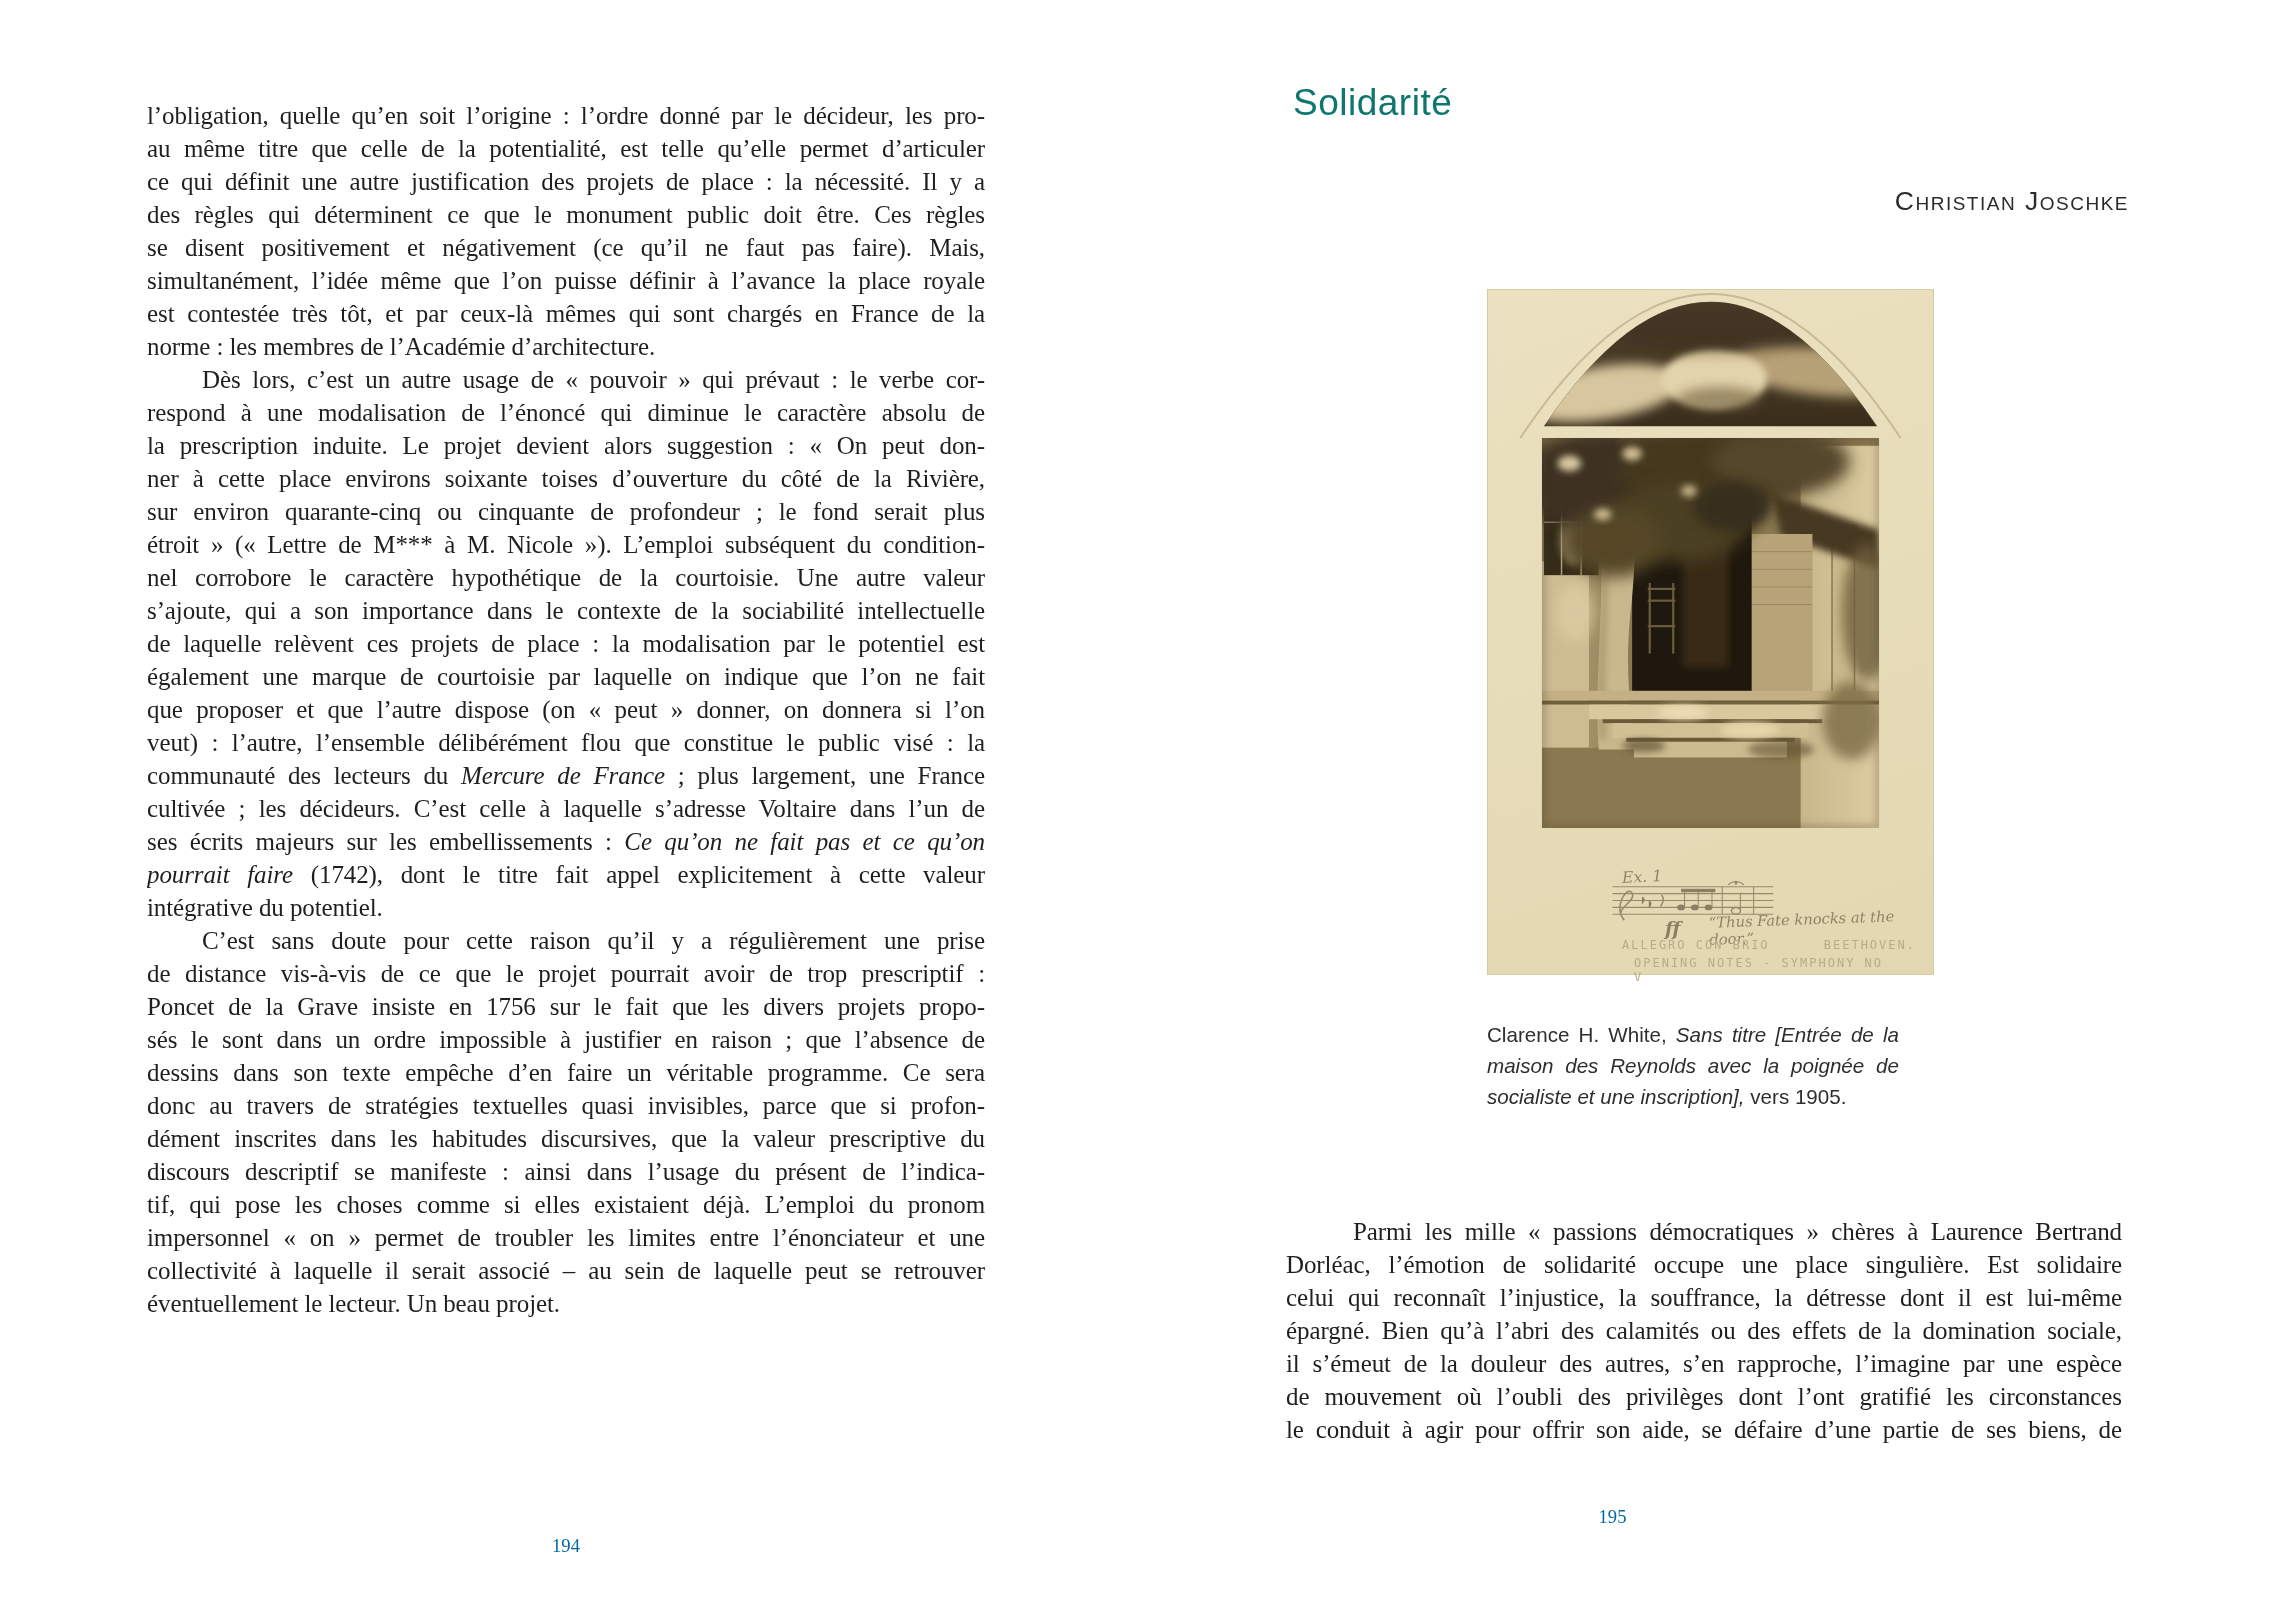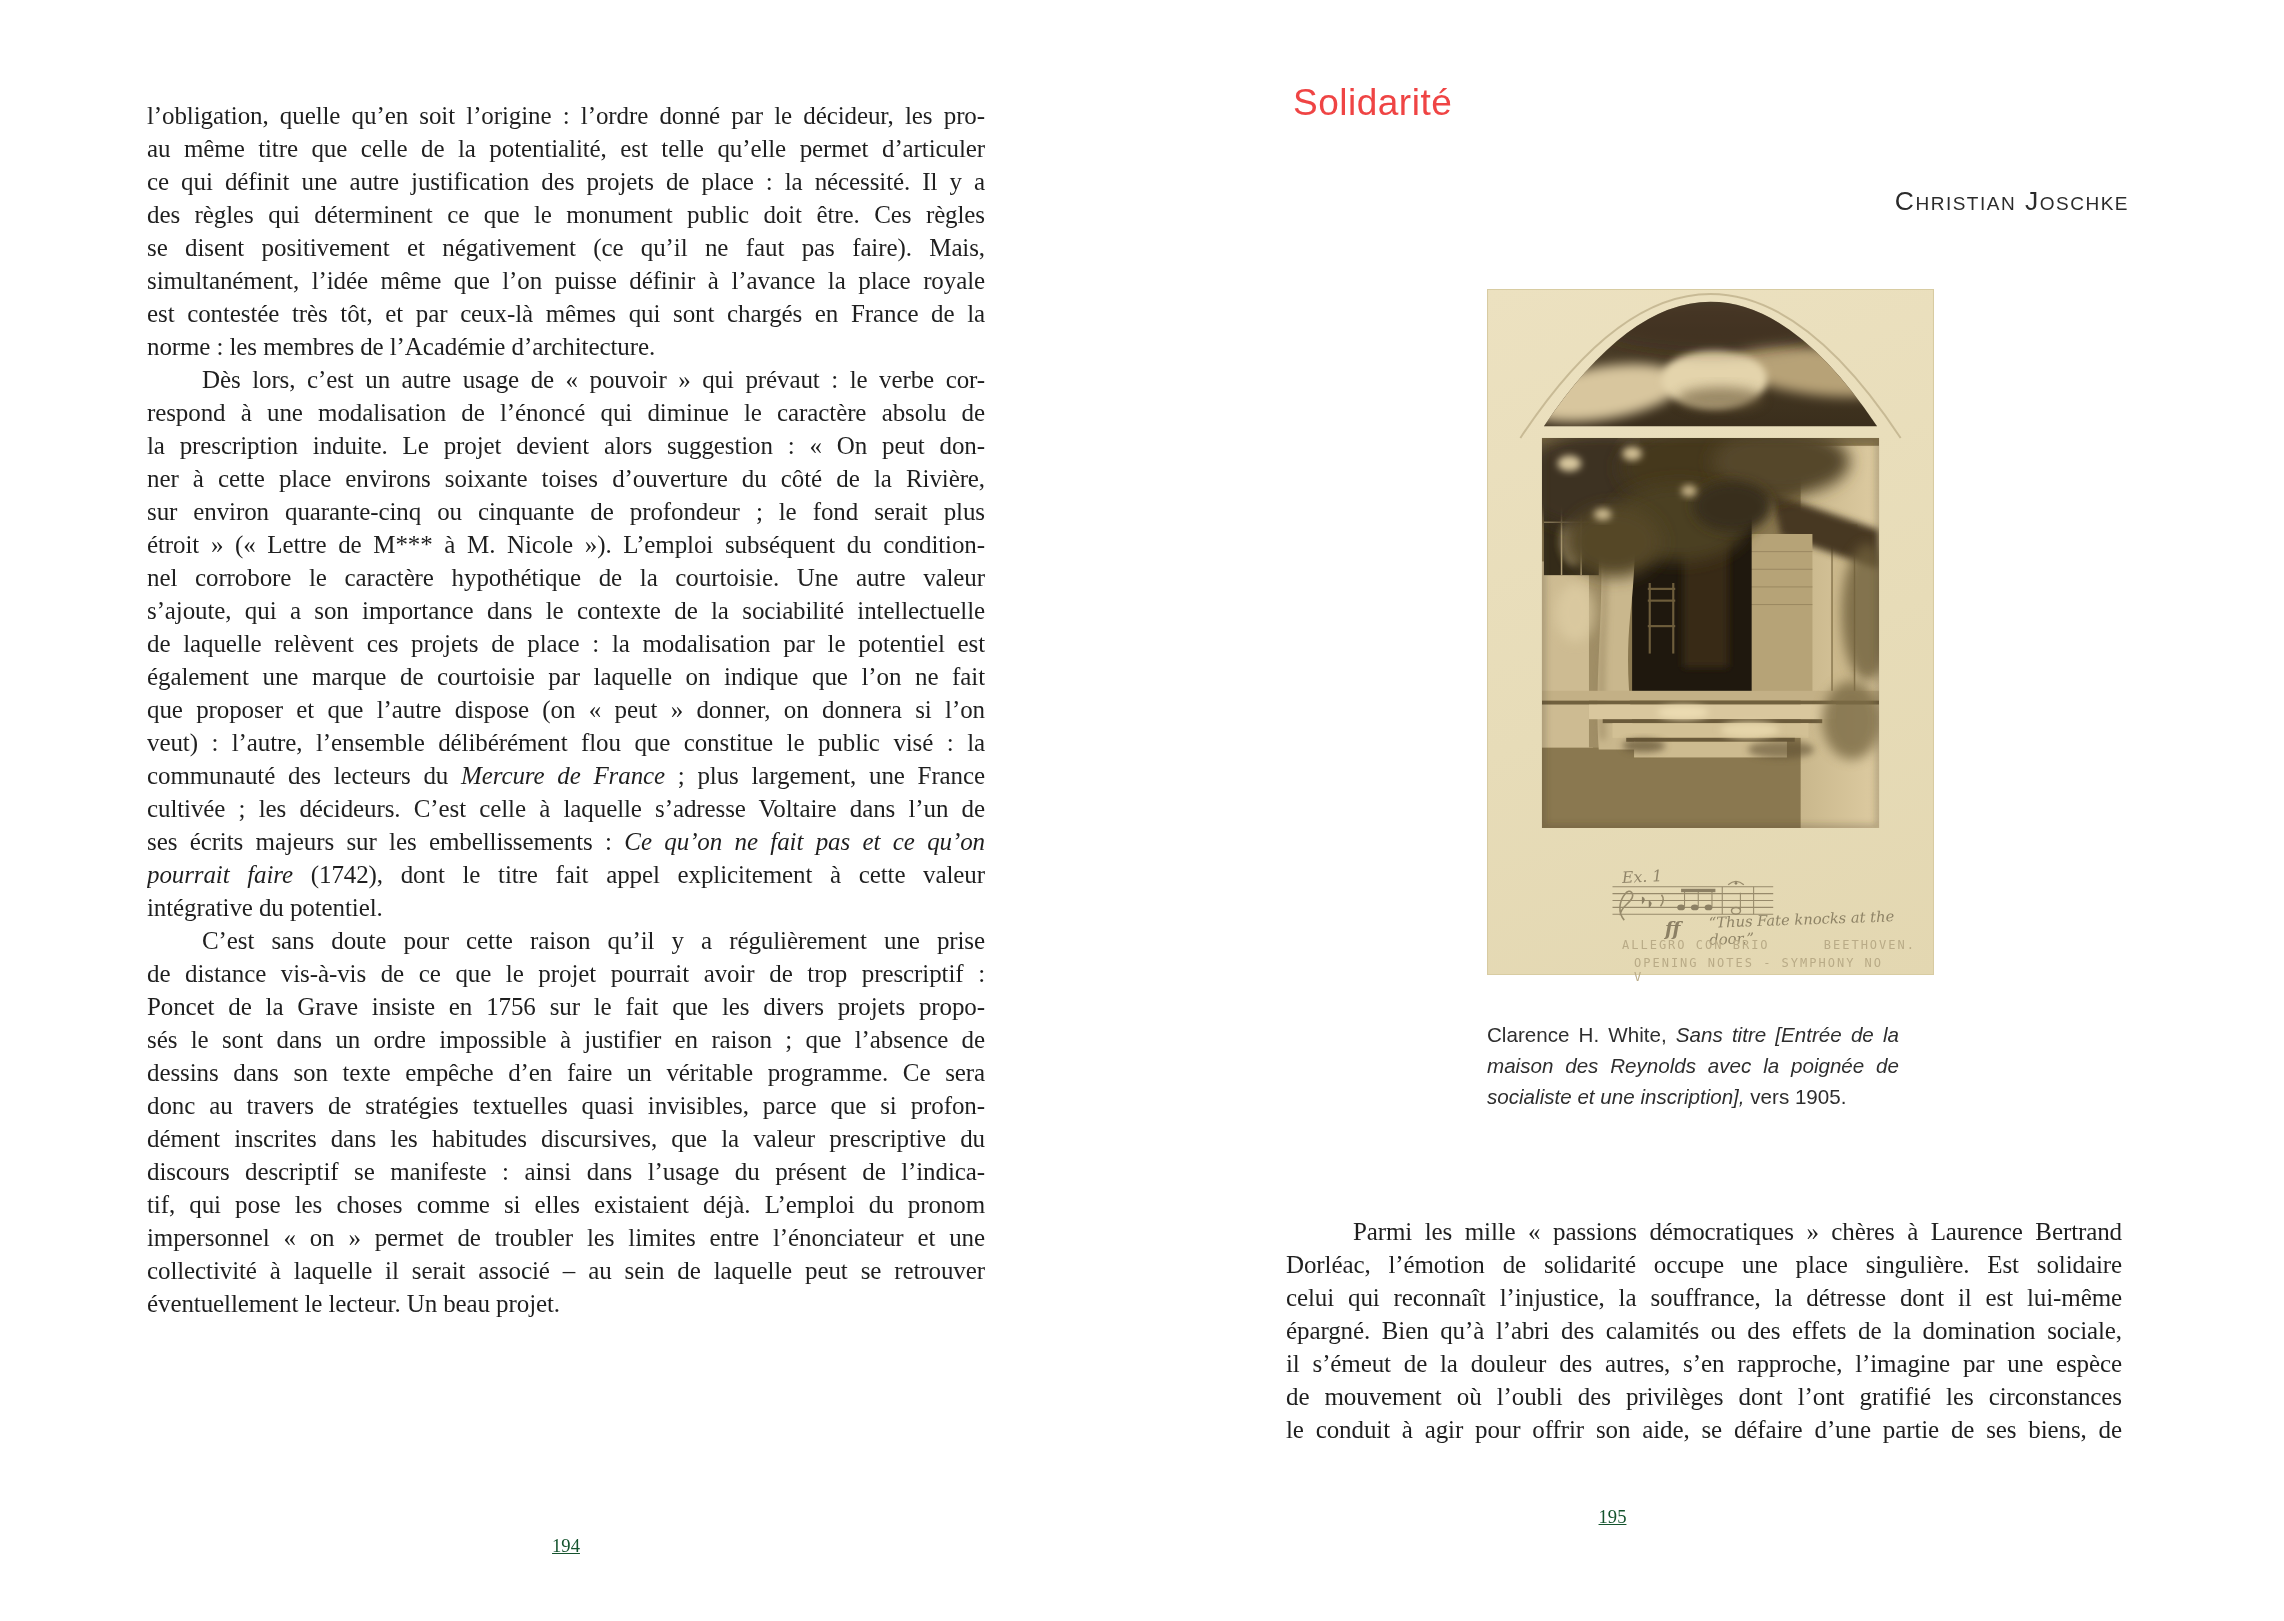--- a/index.html
+++ b/index.html
@@ -7,26 +7,26 @@
           font-family:"Liberation Serif",serif;color:#1f1f1f;}
   
   .text-block{position:absolute;}
   .line{height:33px;line-height:33px;font-size:25px;letter-spacing:-0.1px;
         text-align:justify;text-align-last:justify;overflow:hidden;white-space:normal;}
   .line.lastline{text-align-last:left;}
   .line.indent{text-indent:55px;}
   .left-col{left:147px;top:99px;width:838px;}
   .right-col{left:1286px;top:1215px;width:836px;}
   .right-col .line.indent{text-indent:67px;}
-  .pagenum{position:absolute;font-size:18.6px;color:#14532d;text-align:center;text-decoration:underline;}
+  .pagenum{position:absolute;font-size:18.6px;color:#0369a1;text-align:center;}
   .pagenum-left{left:147px;width:838px;top:1535px;}
   .pagenum-right{left:1539px;width:147px;top:1506px;}
   
   .chapter-title{position:absolute;left:1293px;top:82px;font-family:"Liberation Sans",sans-serif;
-        font-size:37px;font-weight:400;letter-spacing:0.5px;color:#ef4444;}
+        font-size:37px;font-weight:400;letter-spacing:0.5px;color:#0f766e;}
   .chapter-author{position:absolute;left:1293px;top:186px;width:836px;text-align:right;
         font-family:"Liberation Sans",sans-serif;font-variant-caps:small-caps;
         font-size:26.5px;letter-spacing:1.5px;color:#2b2b2b;}
   
   .mount{position:absolute;left:1487px;top:289px;width:447px;height:686px;
          background:linear-gradient(160deg,#ece1c0 0%,#e7dcb8 55%,#e3d7b1 100%);}
   .mount svg{position:absolute;left:0;top:0;}
   .inscr{position:absolute;color:#7d7157;font-family:"DejaVu Serif",serif;}
   .inscr-ex{left:135px;top:578px;font-style:italic;font-size:15.7px;transform:rotate(-3deg);opacity:.8;}
   .inscr-ff{left:178px;top:629px;font-style:italic;font-weight:bold;font-size:18.6px;opacity:.85;}

